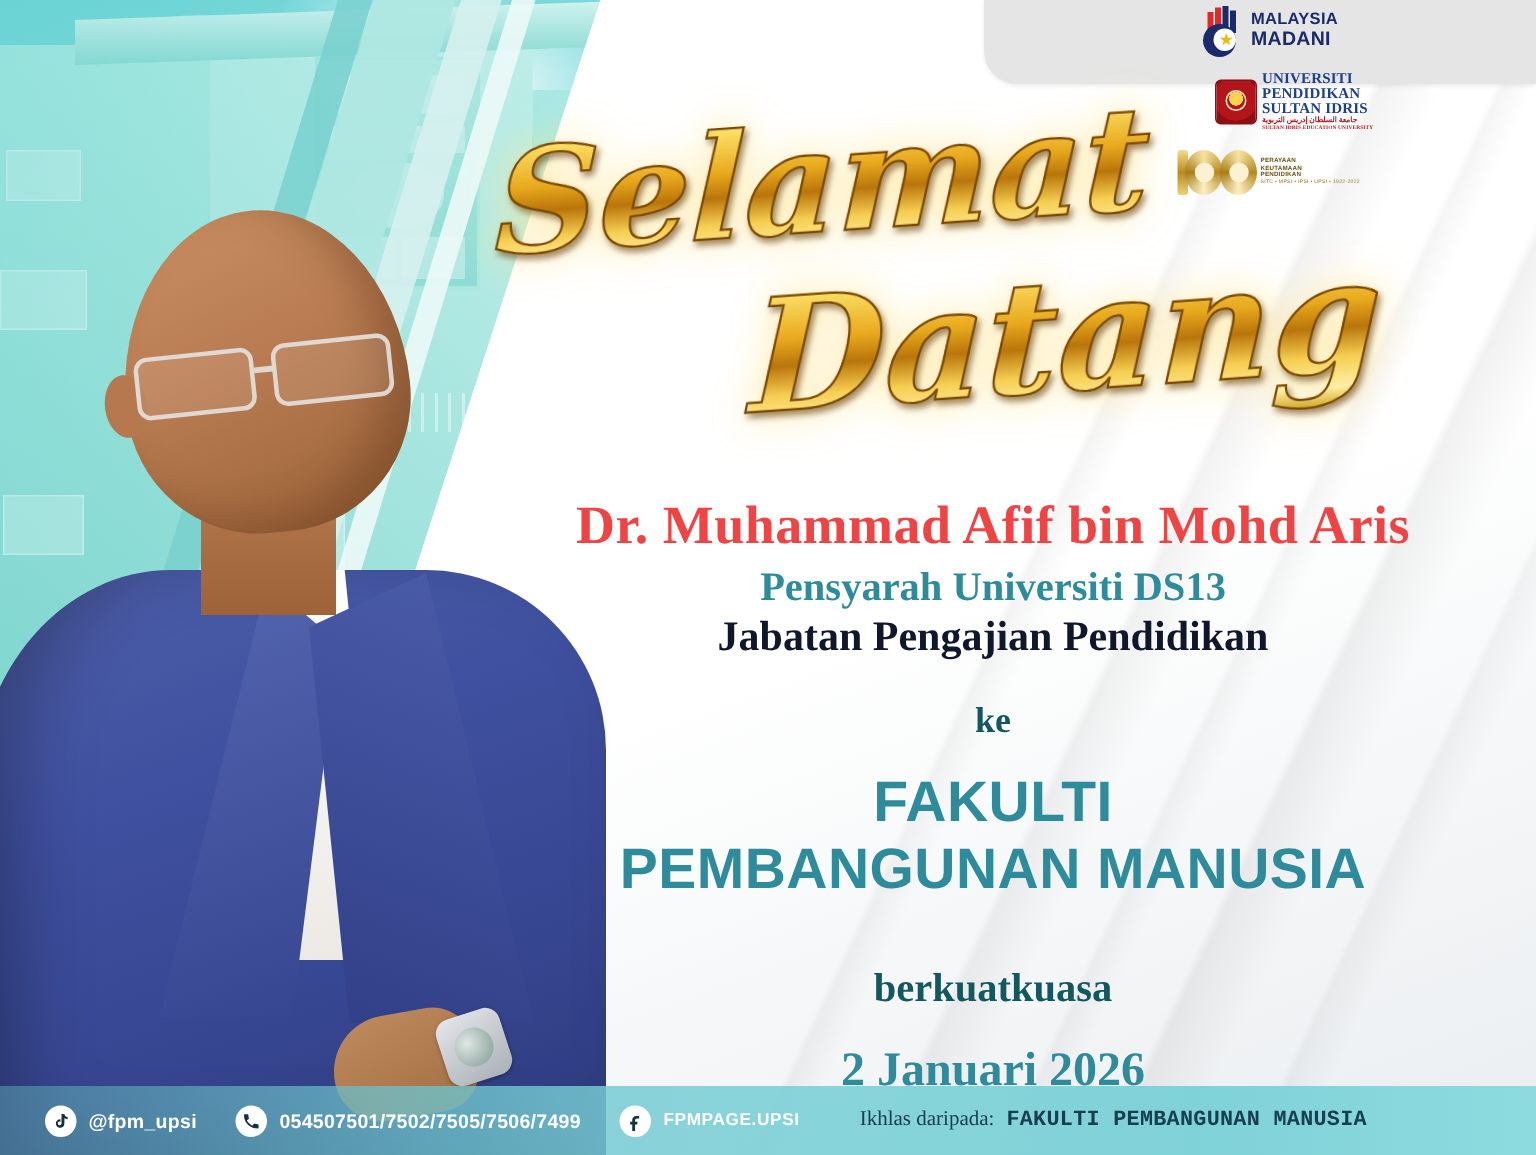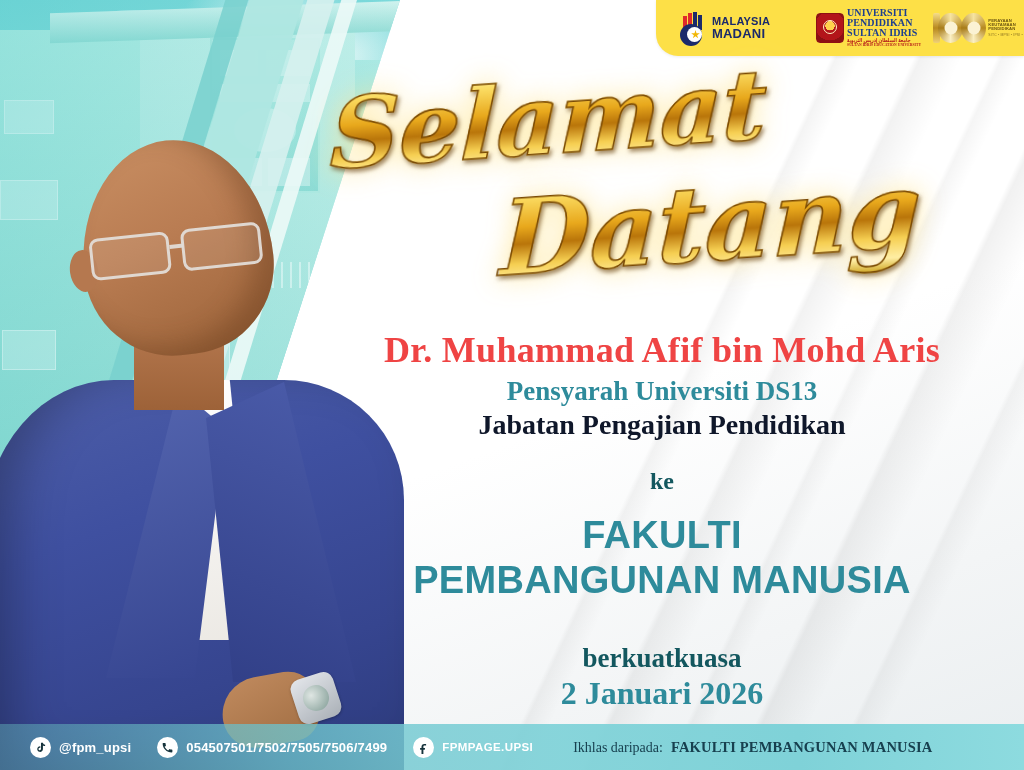--- a/index.html
+++ b/index.html
@@ -111,25 +111,26 @@
   .watch{ position:absolute; left:300px; top:545px; width:44px; height:46px;
     background:linear-gradient(160deg,#e3e6ea,#aab0b7); border-radius:10px; transform:rotate(-18deg);
     box-shadow:0 1px 3px rgba(0,0,0,.3);}
   .watch:after{ content:""; position:absolute; left:9px; top:10px; width:26px; height:26px;
     border-radius:50%; background:radial-gradient(circle at 35% 35%, #dfe6e3, #7e9a93);}
 
   
   .logo-bar{
     position:absolute; right:0; top:0;
     width:368px; height:56px;
-    background:#fde047;
+    background:#e5e5e5;
     border-bottom-left-radius:22px;
     display:flex; align-items:center; justify-content:flex-start;
     gap:12px; padding:4px 10px 4px 22px;
     box-shadow:0 1px 3px rgba(0,0,0,.08);
+    flex-direction:column;
   }
   .logo{ display:flex; align-items:center; flex:0 0 auto; }
 
   
   .lg-madani{ display:flex; align-items:center; gap:4px; }
   .madani-mark{ position:relative; width:30px; height:32px; }
   .madani-mark .towers{ position:absolute; left:5px; top:0; width:22px; height:18px;
      background:
        linear-gradient(#e02a2a,#e02a2a) 0 4px/4px 14px no-repeat,
        linear-gradient(#e02a2a,#e02a2a) 5px 1px/4px 17px no-repeat,
@@ -206,21 +207,21 @@
   .faculty{
     font-family:"Liberation Sans", sans-serif; font-weight:bold;
     font-size:38px; color:#2e8b9b; line-height:1.18; margin-top:18px; letter-spacing:.3px;
   }
   .eff-label{
     font-family:"Liberation Serif", serif; font-weight:bold;
     font-size:27px; color:#13575f; margin-top:40px;
   }
   .eff-date{
     font-family:"Liberation Serif", serif; font-weight:bold;
-    font-size:32px; color:#2e8b9b; margin-top:1px;
+    font-size:32px; color:#2e8b9b; margin-top:20px;
   }
 
   
   .footer{
     position:absolute; left:0; bottom:0; width:1024px; height:46px;
     background:linear-gradient(90deg, rgba(90,160,175,.55) 0%, rgba(110,195,205,.78) 28%, rgba(126,210,216,.92) 55%, #7fd2d8 78%, #8ddbdf 100%);
     display:flex; align-items:center; gap:0px; padding-left:30px;
   }
   .f-item{ display:flex; align-items:center; gap:8px; margin-right:26px; }
   .f-ico{
@@ -229,21 +230,21 @@
   }
   .f-ico svg{ display:block; }
   .f-text{
     color:#ffffff; font-size:13px; font-weight:bold; letter-spacing:.2px;
     font-family:"Liberation Sans", sans-serif; white-space:nowrap;
   }
   .f-fb .f-text{ font-size:11.5px; letter-spacing:.4px; }
   .f-right{ margin-left:14px; display:flex; align-items:baseline; gap:8px; }
   .f-ikhlas{ color:#17404f; font-size:14px; font-family:Liberation Serif, serif; }
   .f-org{ color:#17404f; font-size:14.5px; font-weight:bold; letter-spacing:.2px;
-    font-family:Liberation Serif, serif; }
+    font-family:Liberation Mono, monospace; }
 </style>
 </head>
 <body>
 
 <div id="banner">
 
   <div class="bg-white-panel"></div>
 
   <div class="photo-area">
     <div class="campus">

